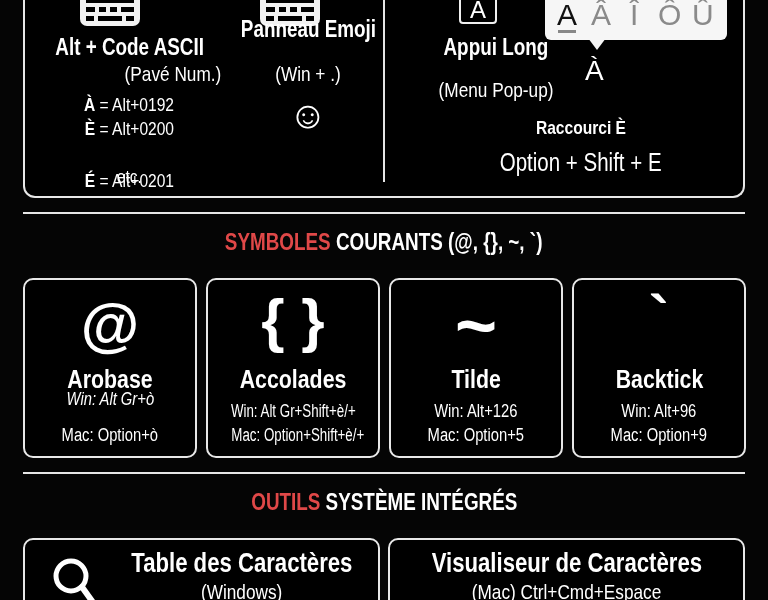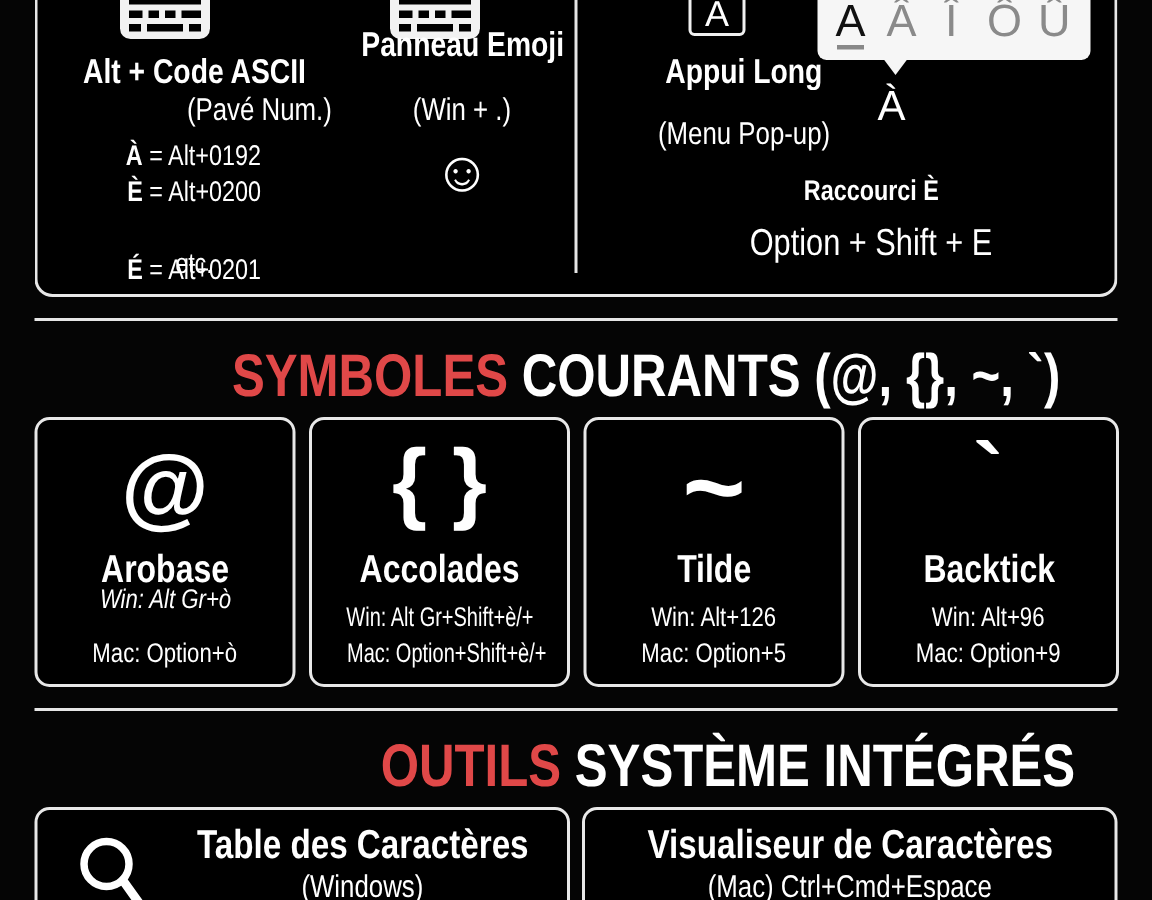--- a/index.html
+++ b/index.html
@@ -10,21 +10,21 @@
     }
     .abs { position:absolute; }
     .card {
       position:absolute; border:2px solid #e8e8e8; border-radius:10px;
       box-sizing:border-box; background:#000;
     }
     .cond { display:inline-block; transform:scaleX(0.82); transform-origin:center; white-space:nowrap; }
     .center { text-align:center;padding-left:16px; }
     .bold { font-weight:bold; }
     .hr { position:absolute; left:23px; width:722px; height:2px; background:#e6e6e6; }
-    .heading { position:absolute; left:0; width:768px; text-align:right; font-size:40px; font-weight:bold;text-decoration:underline; }
+    .heading { position:absolute; left:0; width:768px; text-align:center; font-size:23px; font-weight:bold;text-decoration:underline; }
     .accent { color:#e04848; }
 
     
     .kbd {
       position:absolute; width:60px; height:26px; background:#f2f2f2; border-radius:0 0 7px 7px;
     }
     .kbd i { position:absolute; background:#000; height:5px; }
 
     
     .top-card { left:23px; top:-14px; width:722px; height:212px; border-top:none; border-radius:0 0 12px 12px; }

